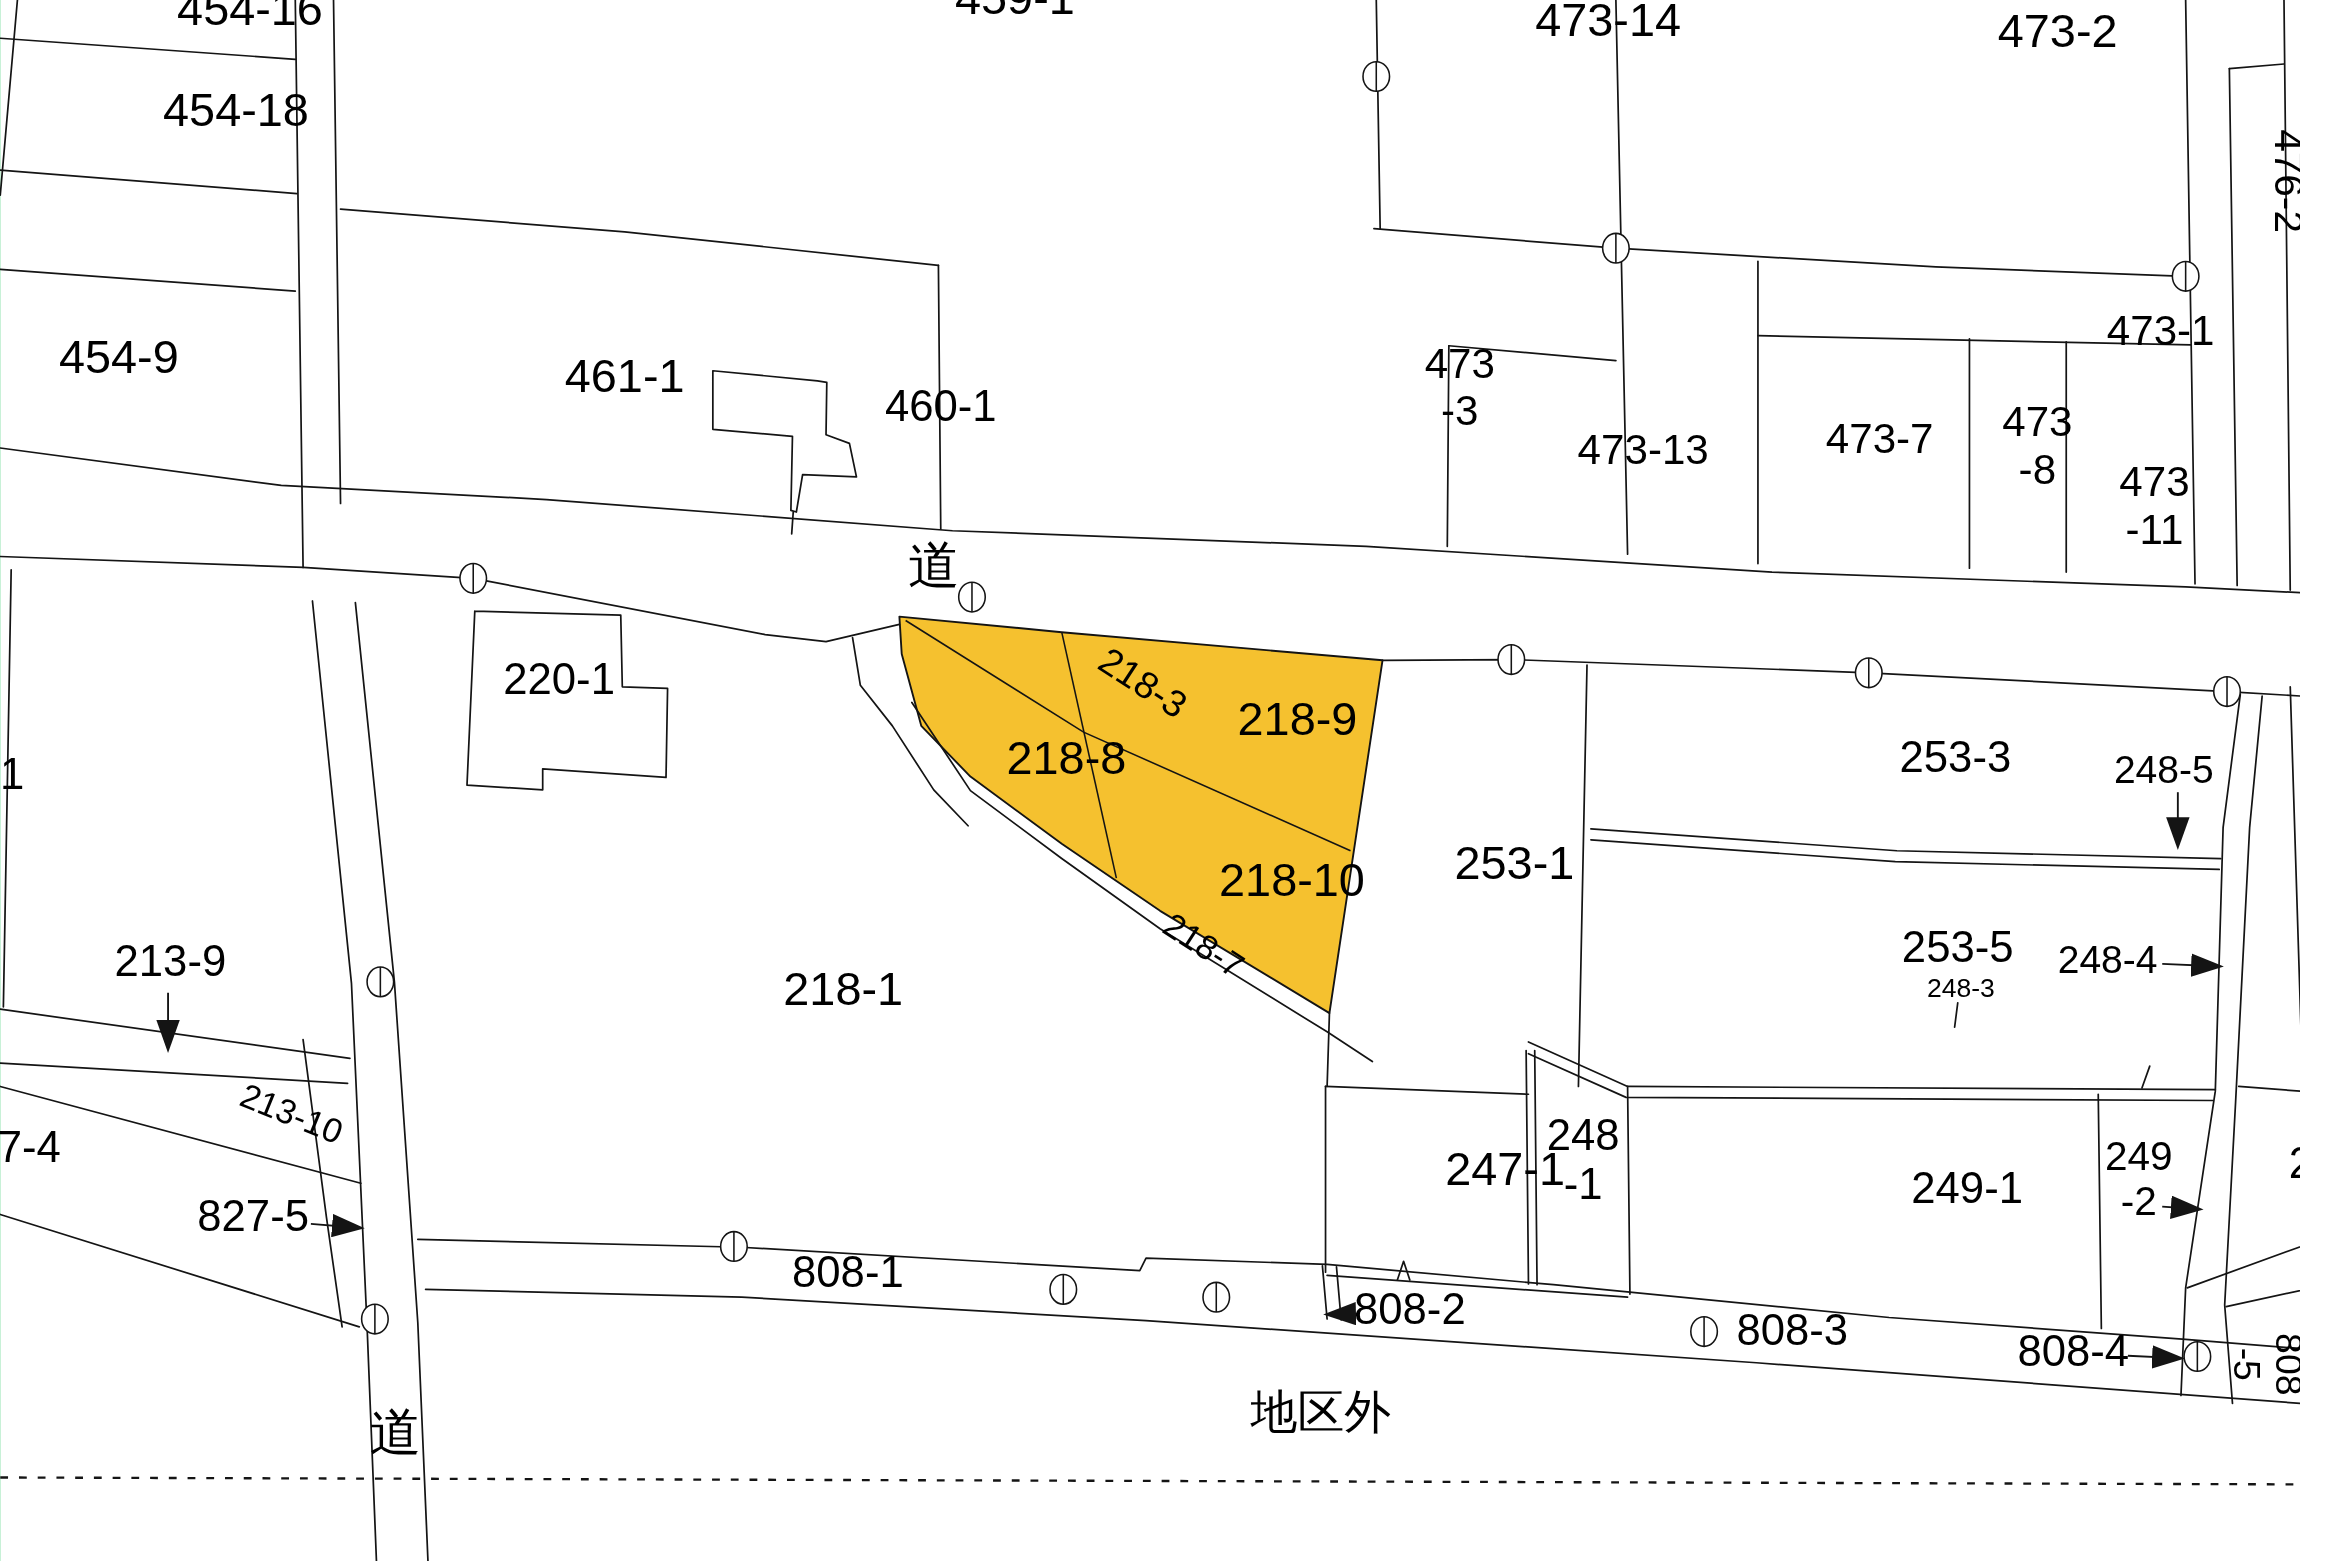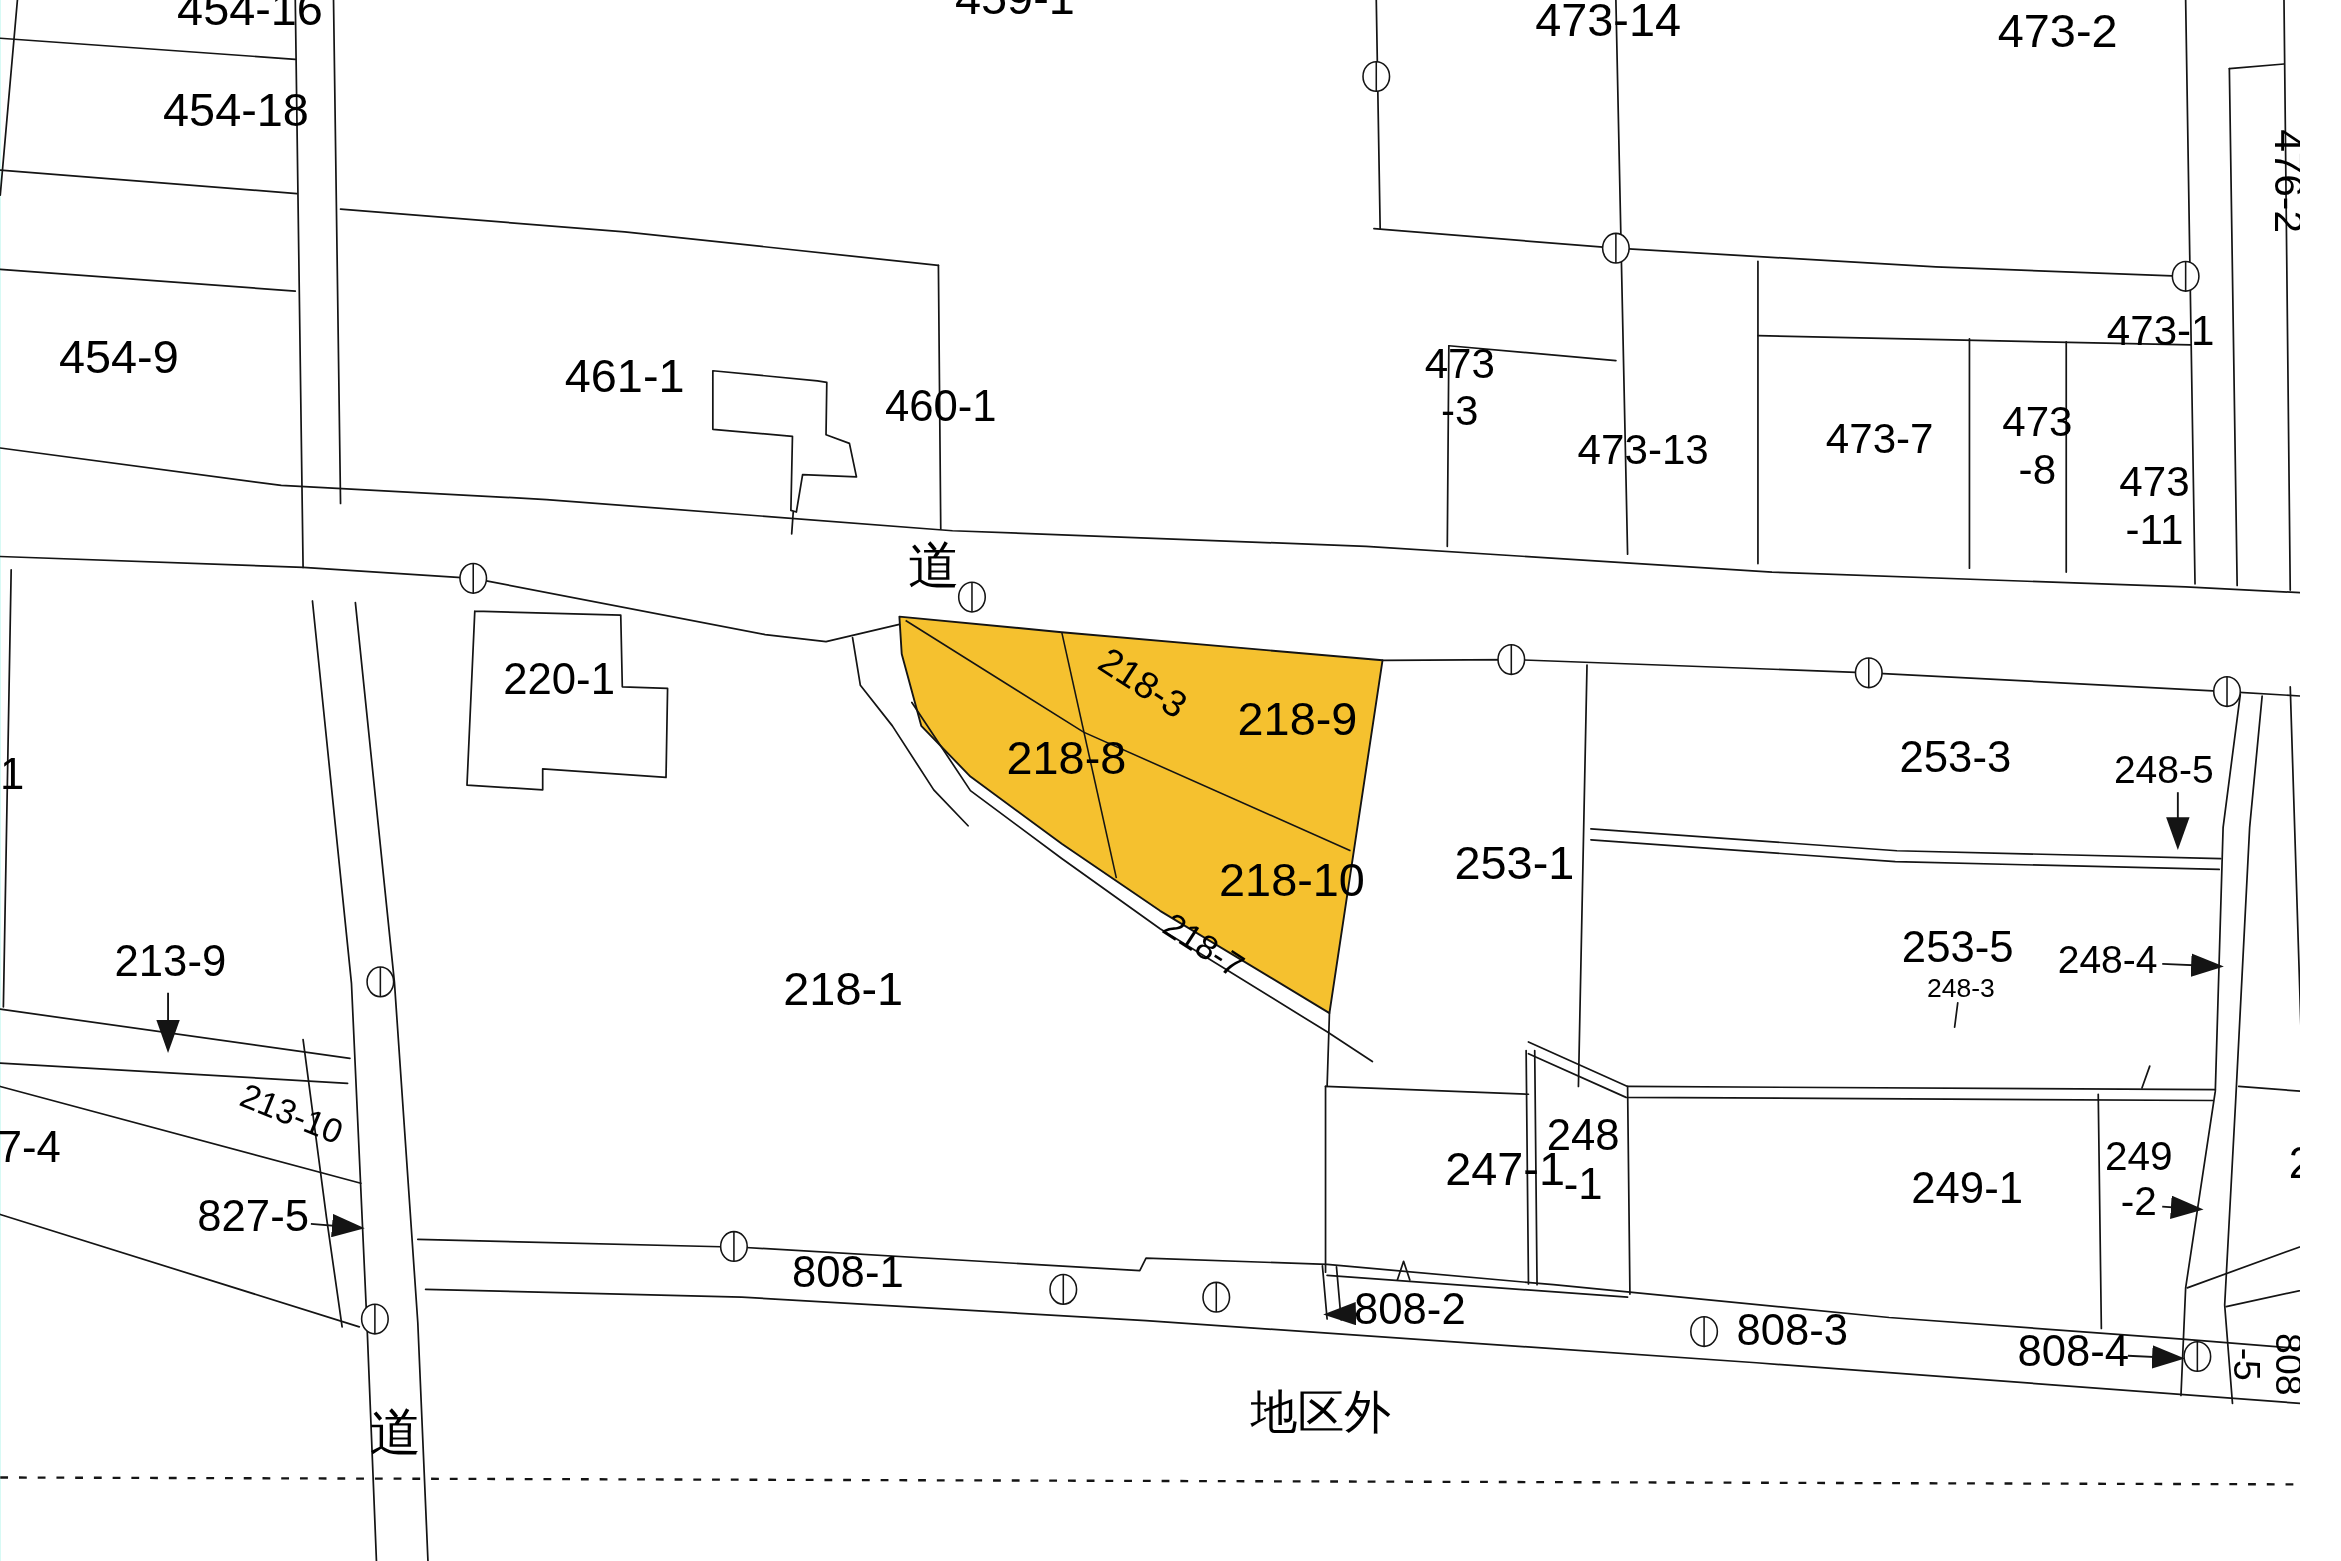--- a/index.html
+++ b/index.html
@@ -1,16 +1,16 @@
 <!DOCTYPE html>
 <html style="font-size:12.5px"><head>
 <meta charset="utf-8">
 <style>
   html,body{margin:0;padding:0;background:#ffffff;}
-  #stage{position:relative;width:2300px;height:1561px;background:#5eead4;overflow:hidden;}
+  #stage{position:relative;width:2300px;height:1561px;background:#22c55e;overflow:hidden;}
   svg{display:block}
   text{font-family:"Liberation Sans","DejaVu Sans",sans-serif;fill:#000;}
 </style>
 </head>
 <body>
 
 <div id="stage">
     <svg viewBox="0 0 3000 2000" width="2342" height="1561">
       <rect x="0" y="0" width="3000" height="2000" fill="#ffffff"></rect>
       <defs>

